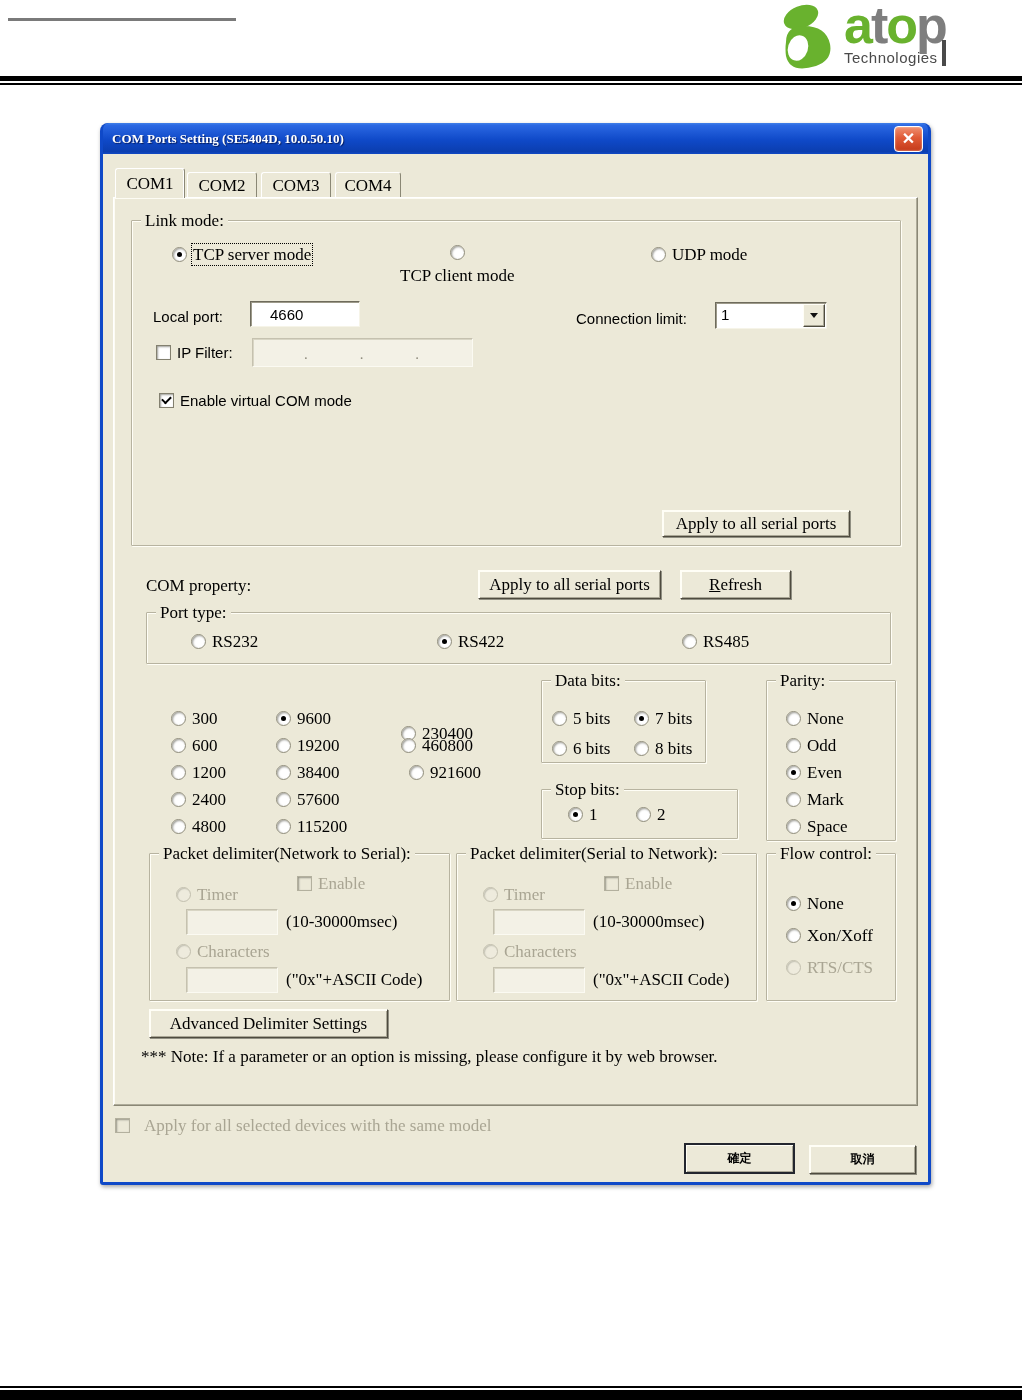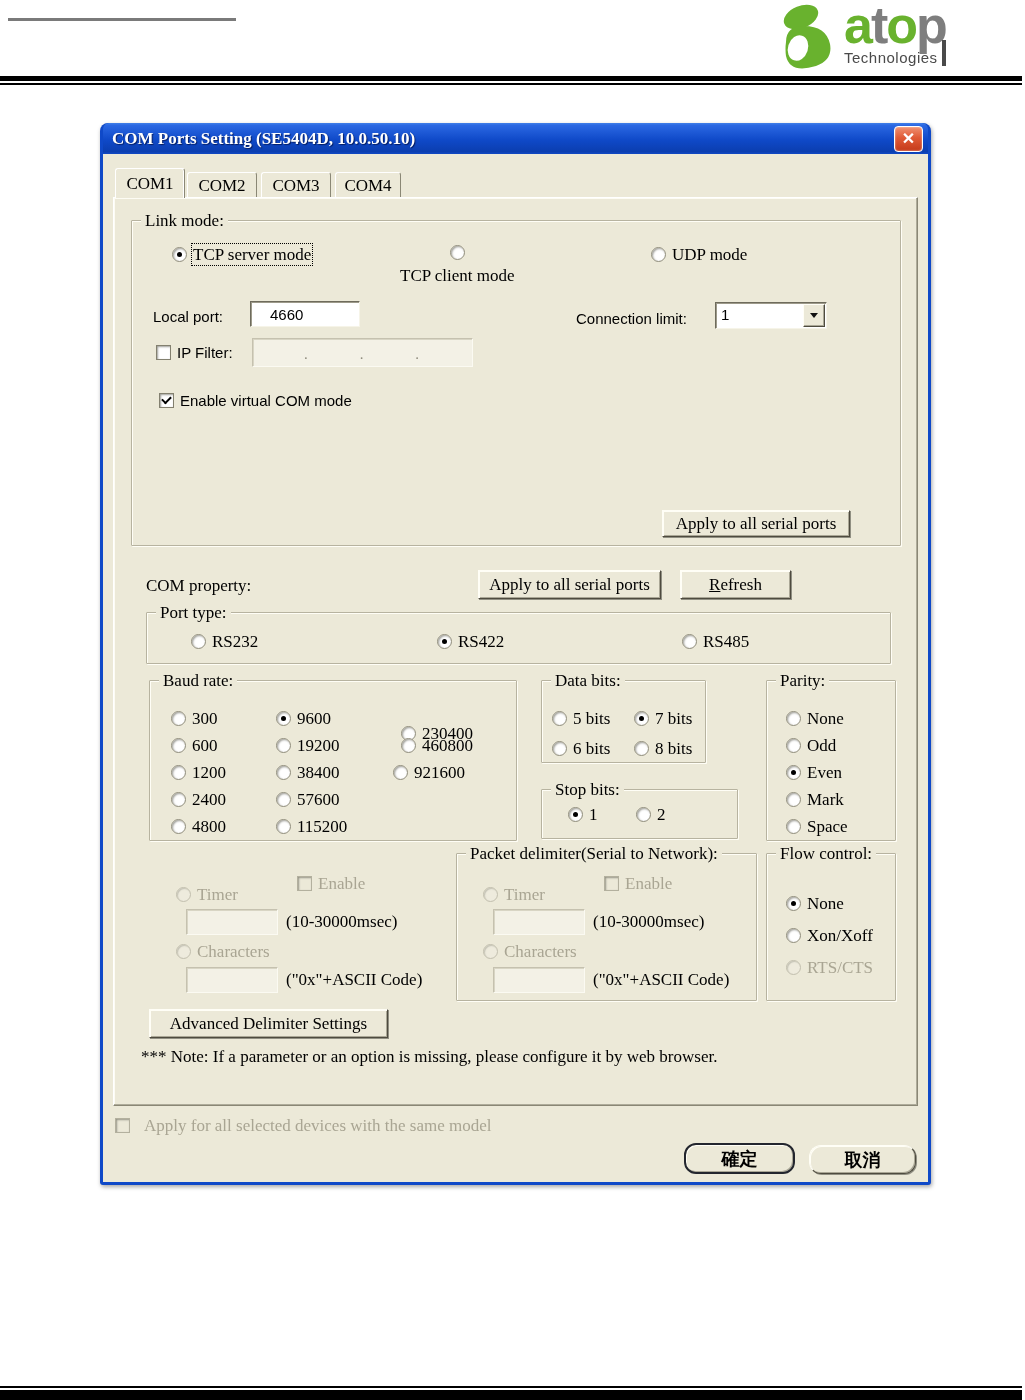--- a/index.html
+++ b/index.html
@@ -17,21 +17,21 @@
   .logo-sub{font-family:"Liberation Sans",sans-serif;font-size:15px;color:#4a4a4a;letter-spacing:.5px;}
 
   
   .dialog{left:100px;top:123px;width:831px;height:1062px;box-sizing:border-box;
           background:#0F49C8;border-radius:8px 8px 3px 3px;padding:0 3px 3px 3px;
           box-shadow:1px 2px 4px rgba(0,0,0,.35);}
   .titlebar{height:31px;display:flex;align-items:center;justify-content:space-between;
             padding:0 5px 0 9px;border-radius:6px 6px 0 0;
             background:linear-gradient(180deg,#407fe8 0%,#2a67e2 8%,#0F49C8 55%,#0b3eb0 92%,#1149c4 100%);
             background-color:#0F49C8;}
-  .title{color:#fff;font-weight:bold;font-size:17px;text-shadow:1px 1px 1px rgba(0,0,30,.6);white-space:nowrap;}
+  .title{color:#fff;font-weight:bold;font-size:13px;text-shadow:1px 1px 1px rgba(0,0,30,.6);white-space:nowrap;}
   .closebtn{width:27px;height:24px;border-radius:4px;border:1px solid #fff;
             background:linear-gradient(180deg,#f09070 0%,#e05a36 45%,#c43a1a 100%);
             color:#fff;font-family:"Liberation Sans",sans-serif;font-weight:bold;font-size:16px;
             display:flex;align-items:center;justify-content:center;cursor:pointer;
             box-shadow:inset 0 0 2px rgba(255,255,255,.7);}
   .client{position:relative;background:#ECE9D8;height:calc(100% - 31px);}
 
   
   .tab{box-sizing:border-box;background:#ECE9D8;text-align:center;font-size:17px;
        border:1px solid #8a8775;border-bottom:none;border-top-color:#fff;border-left-color:#fff;
@@ -70,21 +70,21 @@
        padding:2px 19px;font:15px "Liberation Sans",sans-serif;color:#000;outline:none;}
   .txt.dis{background:#f3f1e6;border-color:#c5c1af #fbfaf2 #fbfaf2 #c5c1af;box-shadow:inset 1px 1px 0 #d8d5c4;}
 
   .btn{box-sizing:border-box;background:#ECE9D8;cursor:pointer;
        border:1px solid;border-color:#fffef6 #4e4b3f #4e4b3f #fffef6;
        box-shadow:inset 1px 1px 0 #fffef6, inset -1px -1px 0 #aaa796, 1px 1px 0 rgba(70,70,60,.55);
        display:flex;align-items:center;justify-content:center;
        font-size:17px;font-family:"Liberation Serif",serif;white-space:nowrap;}
   .btn.default{border:2px solid #23262e;
        box-shadow:inset 1px 1px 0 #fffef6, inset -1px -1px 0 #aaa796;}
-  .cjk{font-family:"Liberation Sans",sans-serif;font-size:18px;font-weight:bold;border-radius:12px;}
+  .cjk{font-family:"Liberation Sans",sans-serif;font-size:12px;font-weight:bold;}
 
   .combo{box-sizing:border-box;display:flex;background:#fff;border:1px solid;
          border-color:#6e6b5c #f6f4e8 #f6f4e8 #6e6b5c;box-shadow:inset 1px 1px 0 #9d9a8a;}
   .combo-val{flex:1;font:15px "Liberation Sans",sans-serif;padding:3px 0 0 5px;}
   .combo-btn{width:20px;margin:1px;background:#ECE9D8;display:flex;align-items:center;justify-content:center;
          border:1px solid;border-color:#fffef6 #4e4b3f #4e4b3f #fffef6;
          box-shadow:inset -1px -1px 0 #aaa796;cursor:pointer;}
   .arrow-down{width:0;height:0;border:4px solid transparent;border-top:5px solid #111;margin-top:4px;}
 
   .ipdots{position:absolute;display:flex;color:#8f8c7e;font-size:15px;}
@@ -190,23 +190,20 @@
       </div>
       <div class="abs ctl" style="left:323px;top:434px;">
         <span class="radio on"></span>
         <span class="rlab">RS422</span>
       </div>
       <div class="abs ctl" style="left:568px;top:434px;">
         <span class="radio"></span>
         <span class="rlab">RS485</span>
       </div>
 
-      <div class="abs gb" style="left:35px;top:482px;width:368px;height:161px;">
-        <span class="legend">Baud rate:</span>
-      </div>
       <div class="abs ctl" style="left:57px;top:511px;">
           <span class="radio"></span>
           <span class="rlab">300</span>
         </div>
       <div class="abs ctl" style="left:57px;top:538px;">
           <span class="radio"></span>
           <span class="rlab">600</span>
         </div>
       <div class="abs ctl" style="left:57px;top:565px;">
           <span class="radio"></span>
@@ -241,21 +238,21 @@
           <span class="rlab">115200</span>
         </div>
       <div class="abs ctl" style="left:287px;top:511px;margin-top:15px;">
           <span class="radio"></span>
           <span class="rlab">230400</span>
         </div>
       <div class="abs ctl" style="left:287px;top:538px;">
           <span class="radio"></span>
           <span class="rlab">460800</span>
         </div>
-      <div class="abs ctl" style="left:279px;top:565px;">
+      <div class="abs ctl" style="left:295px;top:565px;">
           <span class="radio"></span>
           <span class="rlab">921600</span>
         </div>
 
       <div class="abs gb" style="left:427px;top:482px;width:165px;height:83px;">
         <span class="legend">Data bits:</span>
       </div>
       <div class="abs ctl" style="left:438px;top:511px;">
           <span class="radio"></span>
           <span class="rlab">5 bits</span>
@@ -302,20 +299,23 @@
         </div>
       <div class="abs ctl" style="left:672px;top:592px;">
           <span class="radio"></span>
           <span class="rlab">Mark</span>
         </div>
       <div class="abs ctl" style="left:672px;top:619px;">
           <span class="radio"></span>
           <span class="rlab">Space</span>
         </div>
 
+      <div class="abs gb" style="left:35px;top:655px;width:301px;height:148px;">
+        <span class="legend">Packet delimiter(Network to Serial):</span>
+      </div>
       <div class="abs ctl" style="left:62px;top:687px;">
           <span class="radio dis"></span>
           <span class="rlab gray">Timer</span>
         </div>
       <div class="abs ctl" style="left:183px;top:676px;">
           <span class="cb dis"></span>
           <span class="rlab gray">Enable</span>
         </div>
       <input class="abs txt dis" style="left: 72px; top: 711px; width: 92px; height: 26px;" value="">
       <span class="abs rlab" style="left:172px;top:714px;">(10-30000msec)</span>

